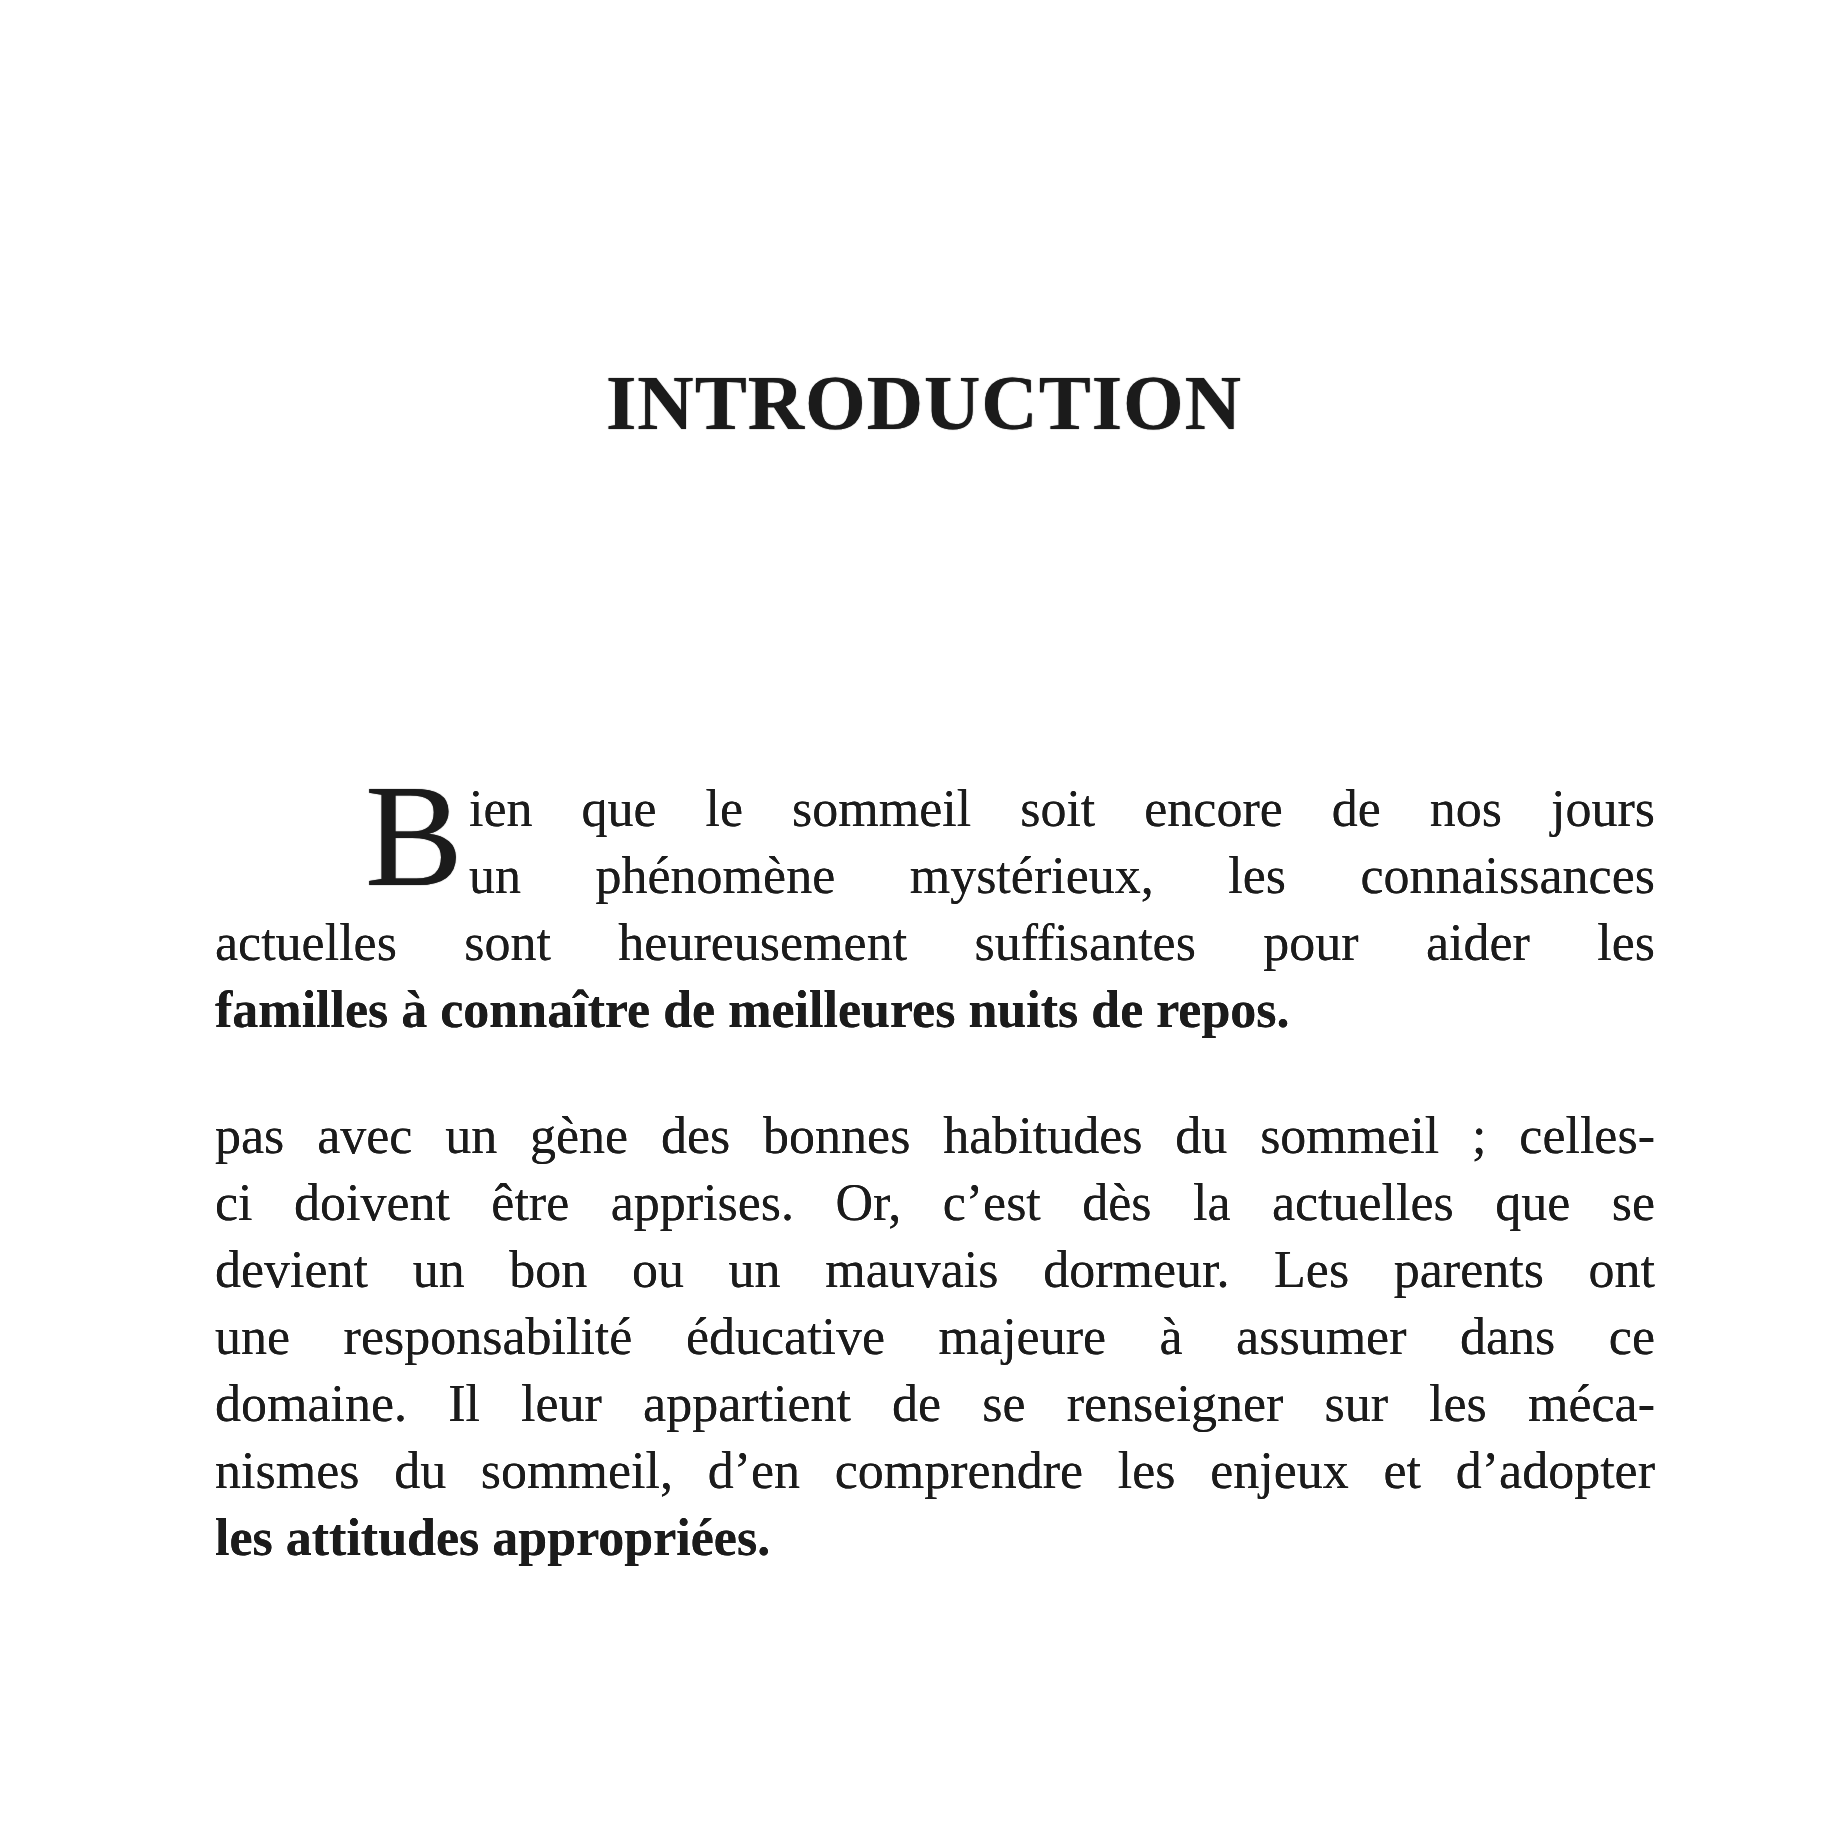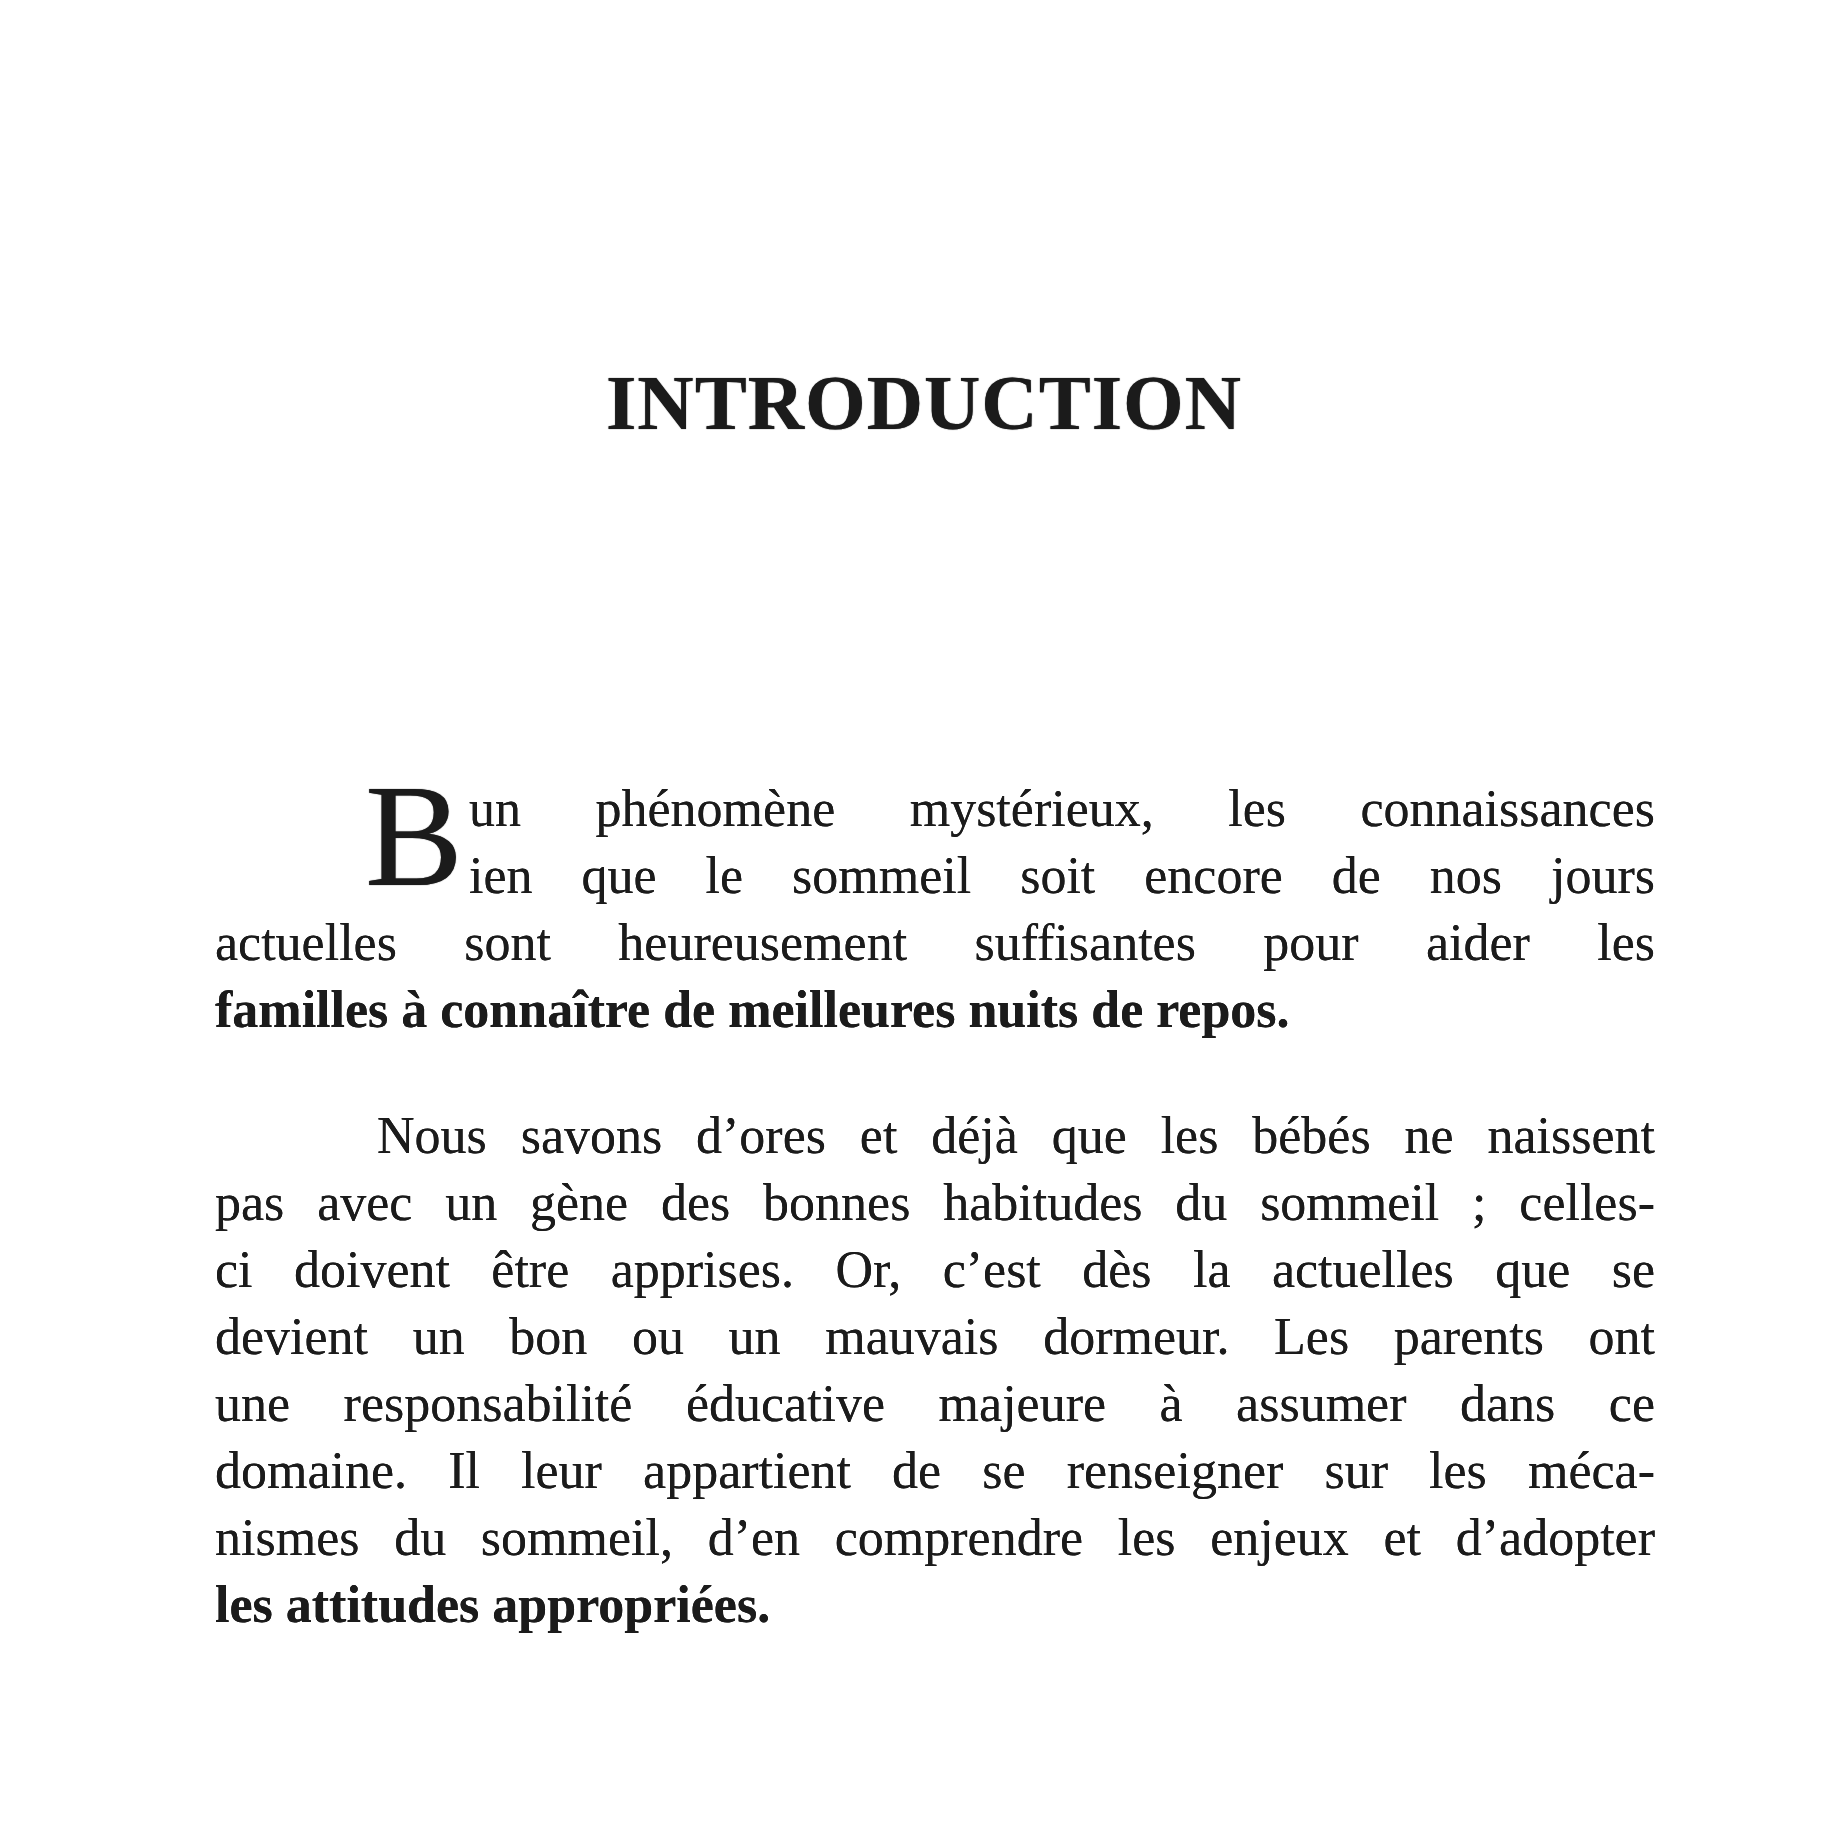--- a/index.html
+++ b/index.html
@@ -73,28 +73,27 @@
 <body>
 
 <div class="page">
 
   <h1 class="title">INTRODUCTION</h1>
 
   <div class="textblock">
 
     <p class="para para1">
       <span class="dropcap">B</span>
+      <span class="line">ien que le sommeil soit encore de nos jours</span>
       <span class="line">un phénomène mystérieux, les connaissances</span>
-      <span class="line">ien que le sommeil soit encore de nos jours</span>
       <span class="line">actuelles sont heureusement suffisantes pour aider les</span>
       <span class="line last">familles à connaître de meilleures nuits de repos.</span>
     </p>
 
     <p class="para para2">
-      <span class="line indent-first">Nous savons d’ores et déjà que les bébés ne naissent</span>
       <span class="line">pas avec un gène des bonnes habitudes du sommeil ; celles-</span>
       <span class="line">ci doivent être apprises. Or, c’est dès la actuelles que se</span>
       <span class="line">devient un bon ou un mauvais dormeur. Les parents ont</span>
       <span class="line">une responsabilité éducative majeure à assumer dans ce</span>
       <span class="line">domaine. Il leur appartient de se renseigner sur les méca-</span>
       <span class="line">nismes du sommeil, d’en comprendre les enjeux et d’adopter</span>
       <span class="line last">les attitudes appropriées.</span>
     </p>
 
   </div>

